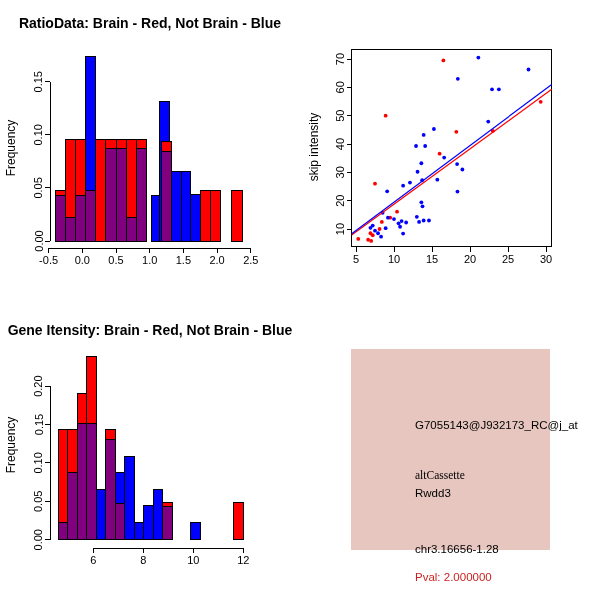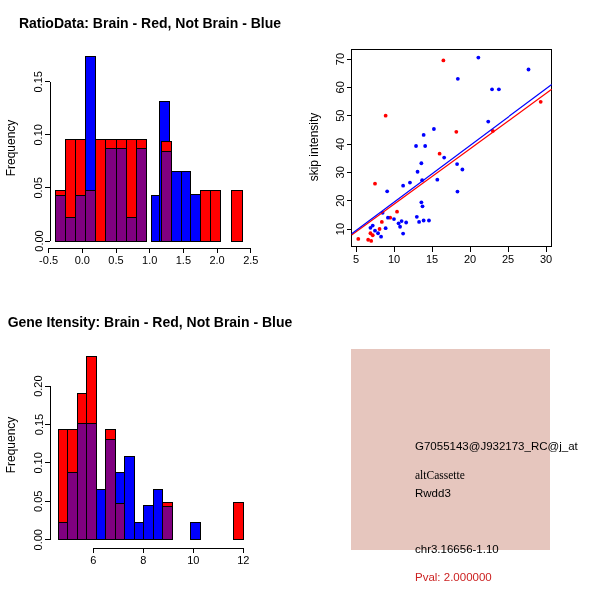--- a/index.html
+++ b/index.html
@@ -9,21 +9,21 @@
   #p1{left:0;top:0;} #p2{left:300px;top:0;} #p3{left:0;top:300px;} #p4{left:300px;top:300px;}
   .ptitle{position:absolute;top:15px;left:0;width:300px;text-align:center;
           font-size:14px;font-weight:bold;color:#000;white-space:nowrap;}
   .xlab{position:absolute;top:276px;left:0;width:300px;text-align:center;font-size:12px;color:#000;}
   .ylab{position:absolute;left:-139px;top:141px;width:300px;text-align:center;font-size:12px;color:#000;
         transform:rotate(-90deg);}
   .plot-svg{position:absolute;left:0;top:0;}
   
   #info-box{position:absolute;left:51px;top:49px;width:199px;height:201px;}
   .info-line{position:absolute;left:64px;font-size:11.5px;white-space:nowrap;color:#000;}
-  .il1{top:91px;} .il2{top:120px;} .il3{top:138px;} .il4{top:194px;} .il5{top:222px;}
+  .il1{top:70px;} .il2{top:120px;} .il3{top:138px;} .il4{top:194px;} .il5{top:222px;}
 </style>
 </head>
 <body>
 
 <div id="stage">
 
   <div class="panel" id="p1">
     <svg class="plot-svg" id="svg1" width="300" height="300">
         <line x1="50" y1="241" x2="50" y2="81.70000000000002" stroke="#000" stroke-width="1" shape-rendering="crispEdges"></line>
         <line x1="48.599999999999994" y1="248" x2="250.8" y2="248" stroke="#000" stroke-width="1" shape-rendering="crispEdges"></line>
@@ -210,27 +210,27 @@
         <rect x="115.3" y="172.884" width="9.499999999999986" height="30.72" fill="#0000FF" stroke="#000" stroke-width="1" shape-rendering="crispEdges"></rect>
         <rect x="124.79999999999998" y="156.75599999999997" width="9.5" height="82.94400000000002" fill="#0000FF" stroke="#000" stroke-width="1" shape-rendering="crispEdges"></rect>
         <rect x="134.29999999999998" y="222.80399999999997" width="9.5" height="16.896000000000015" fill="#0000FF" stroke="#000" stroke-width="1" shape-rendering="crispEdges"></rect>
         <rect x="143.79999999999998" y="205.908" width="9.500000000000028" height="33.792" fill="#0000FF" stroke="#000" stroke-width="1" shape-rendering="crispEdges"></rect>
         <rect x="153.3" y="189.77999999999997" width="9.499999999999972" height="49.920000000000016" fill="#0000FF" stroke="#000" stroke-width="1" shape-rendering="crispEdges"></rect>
         <rect x="162.79999999999998" y="206.676" width="9.500000000000028" height="33.024" fill="#800080" stroke="#000" stroke-width="1" shape-rendering="crispEdges"></rect>
         <rect x="162.79999999999998" y="202.83599999999998" width="9.500000000000028" height="3.8400000000000034" fill="#FF0000" stroke="#000" stroke-width="1" shape-rendering="crispEdges"></rect>
         <rect x="190.8" y="222.80399999999997" width="9.499999999999972" height="16.896000000000015" fill="#0000FF" stroke="#000" stroke-width="1" shape-rendering="crispEdges"></rect>
         <rect x="233.79999999999995" y="202.83599999999998" width="9.500000000000057" height="36.864000000000004" fill="#FF0000" stroke="#000" stroke-width="1" shape-rendering="crispEdges"></rect>
       </svg>
-    <div class="ptitle" style="top:14px;">Gene Itensity: Brain - Red, Not Brain - Blue</div>
+    <div class="ptitle" style="top:22px;">Gene Itensity: Brain - Red, Not Brain - Blue</div>
     <div class="ylab" style="top:138px;">Frequency</div>
   </div>
 
   <div class="panel" id="p4">
     <div id="info-box" style="background: rgb(230, 198, 190);">
       <div class="info-line il1" style="color: rgb(0, 0, 0);">G7055143@J932173_RC@j_at</div>
       <div class="info-line il2" style="color: rgb(0, 0, 0); font-family: Liberation Serif, serif;">altCassette</div>
       <div class="info-line il3" style="color: rgb(0, 0, 0);">Rwdd3</div>
-      <div class="info-line il4" style="color: rgb(0, 0, 0);">chr3.16656-1.10</div>
+      <div class="info-line il4" style="color: rgb(0, 0, 0);">chr3.16656-1.28</div>
       <div class="info-line il5" style="color: rgb(204, 34, 34);">Pval: 2.000000</div>
     </div>
   </div>
 
 </div>
 
 </body></html>

